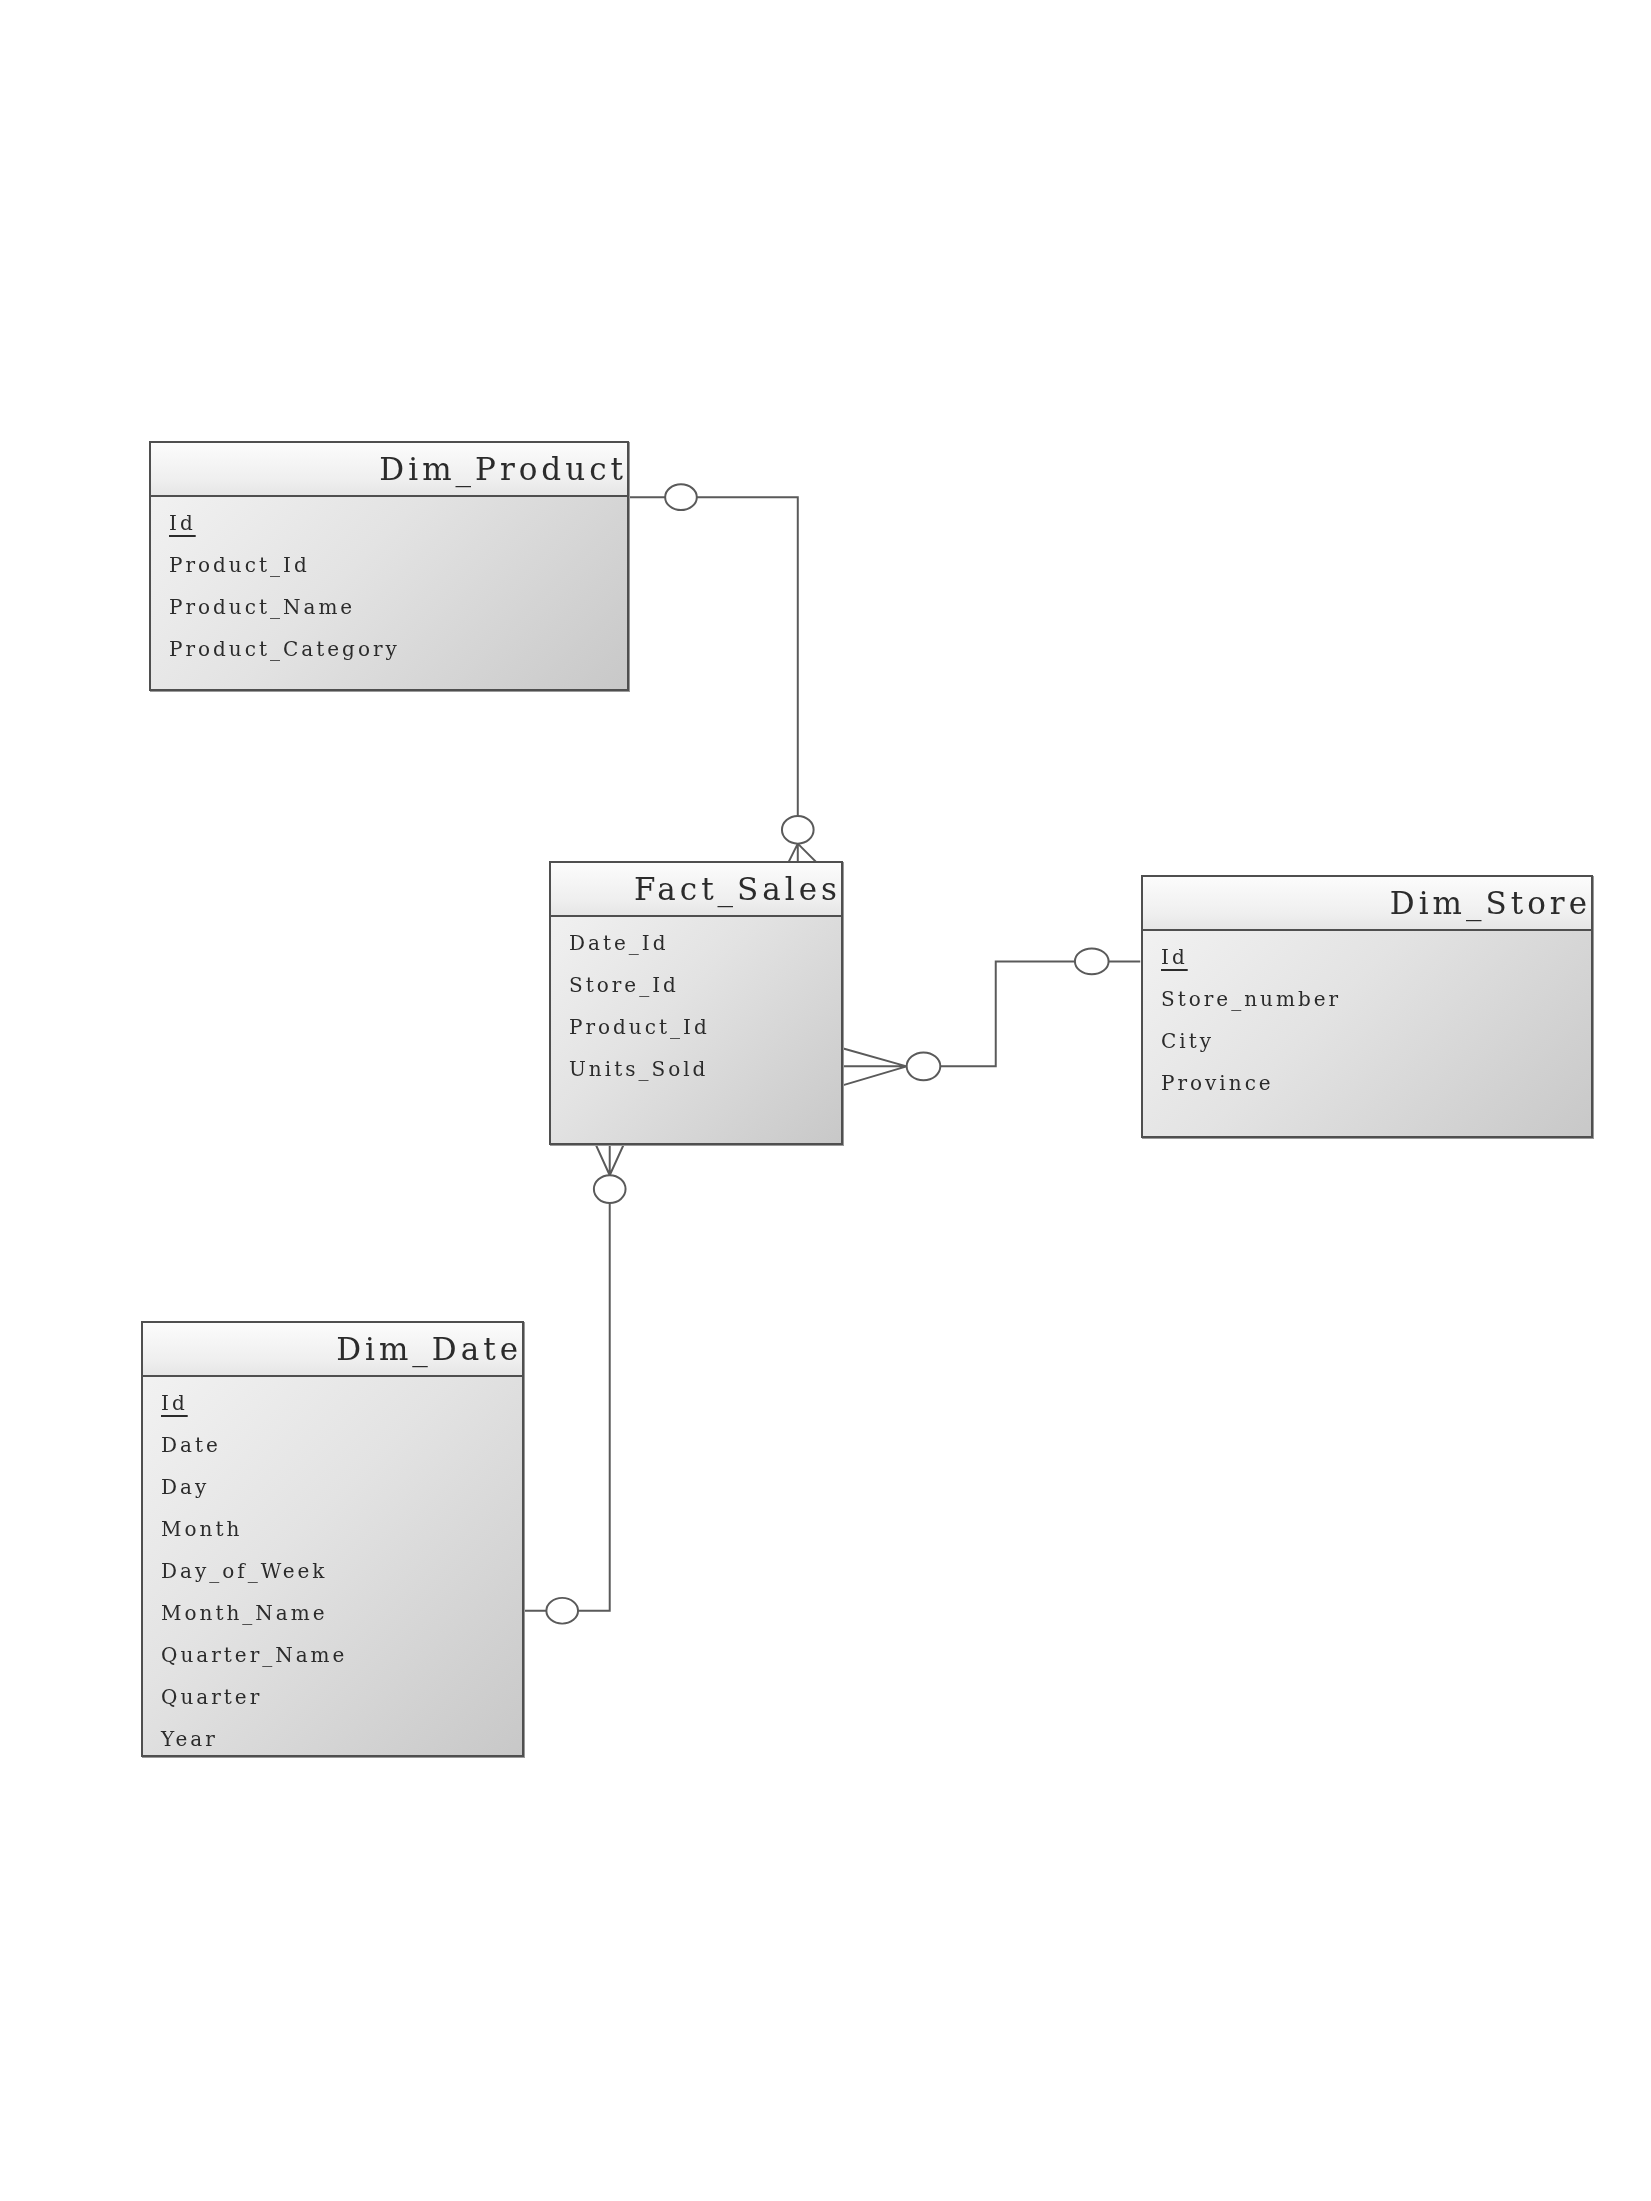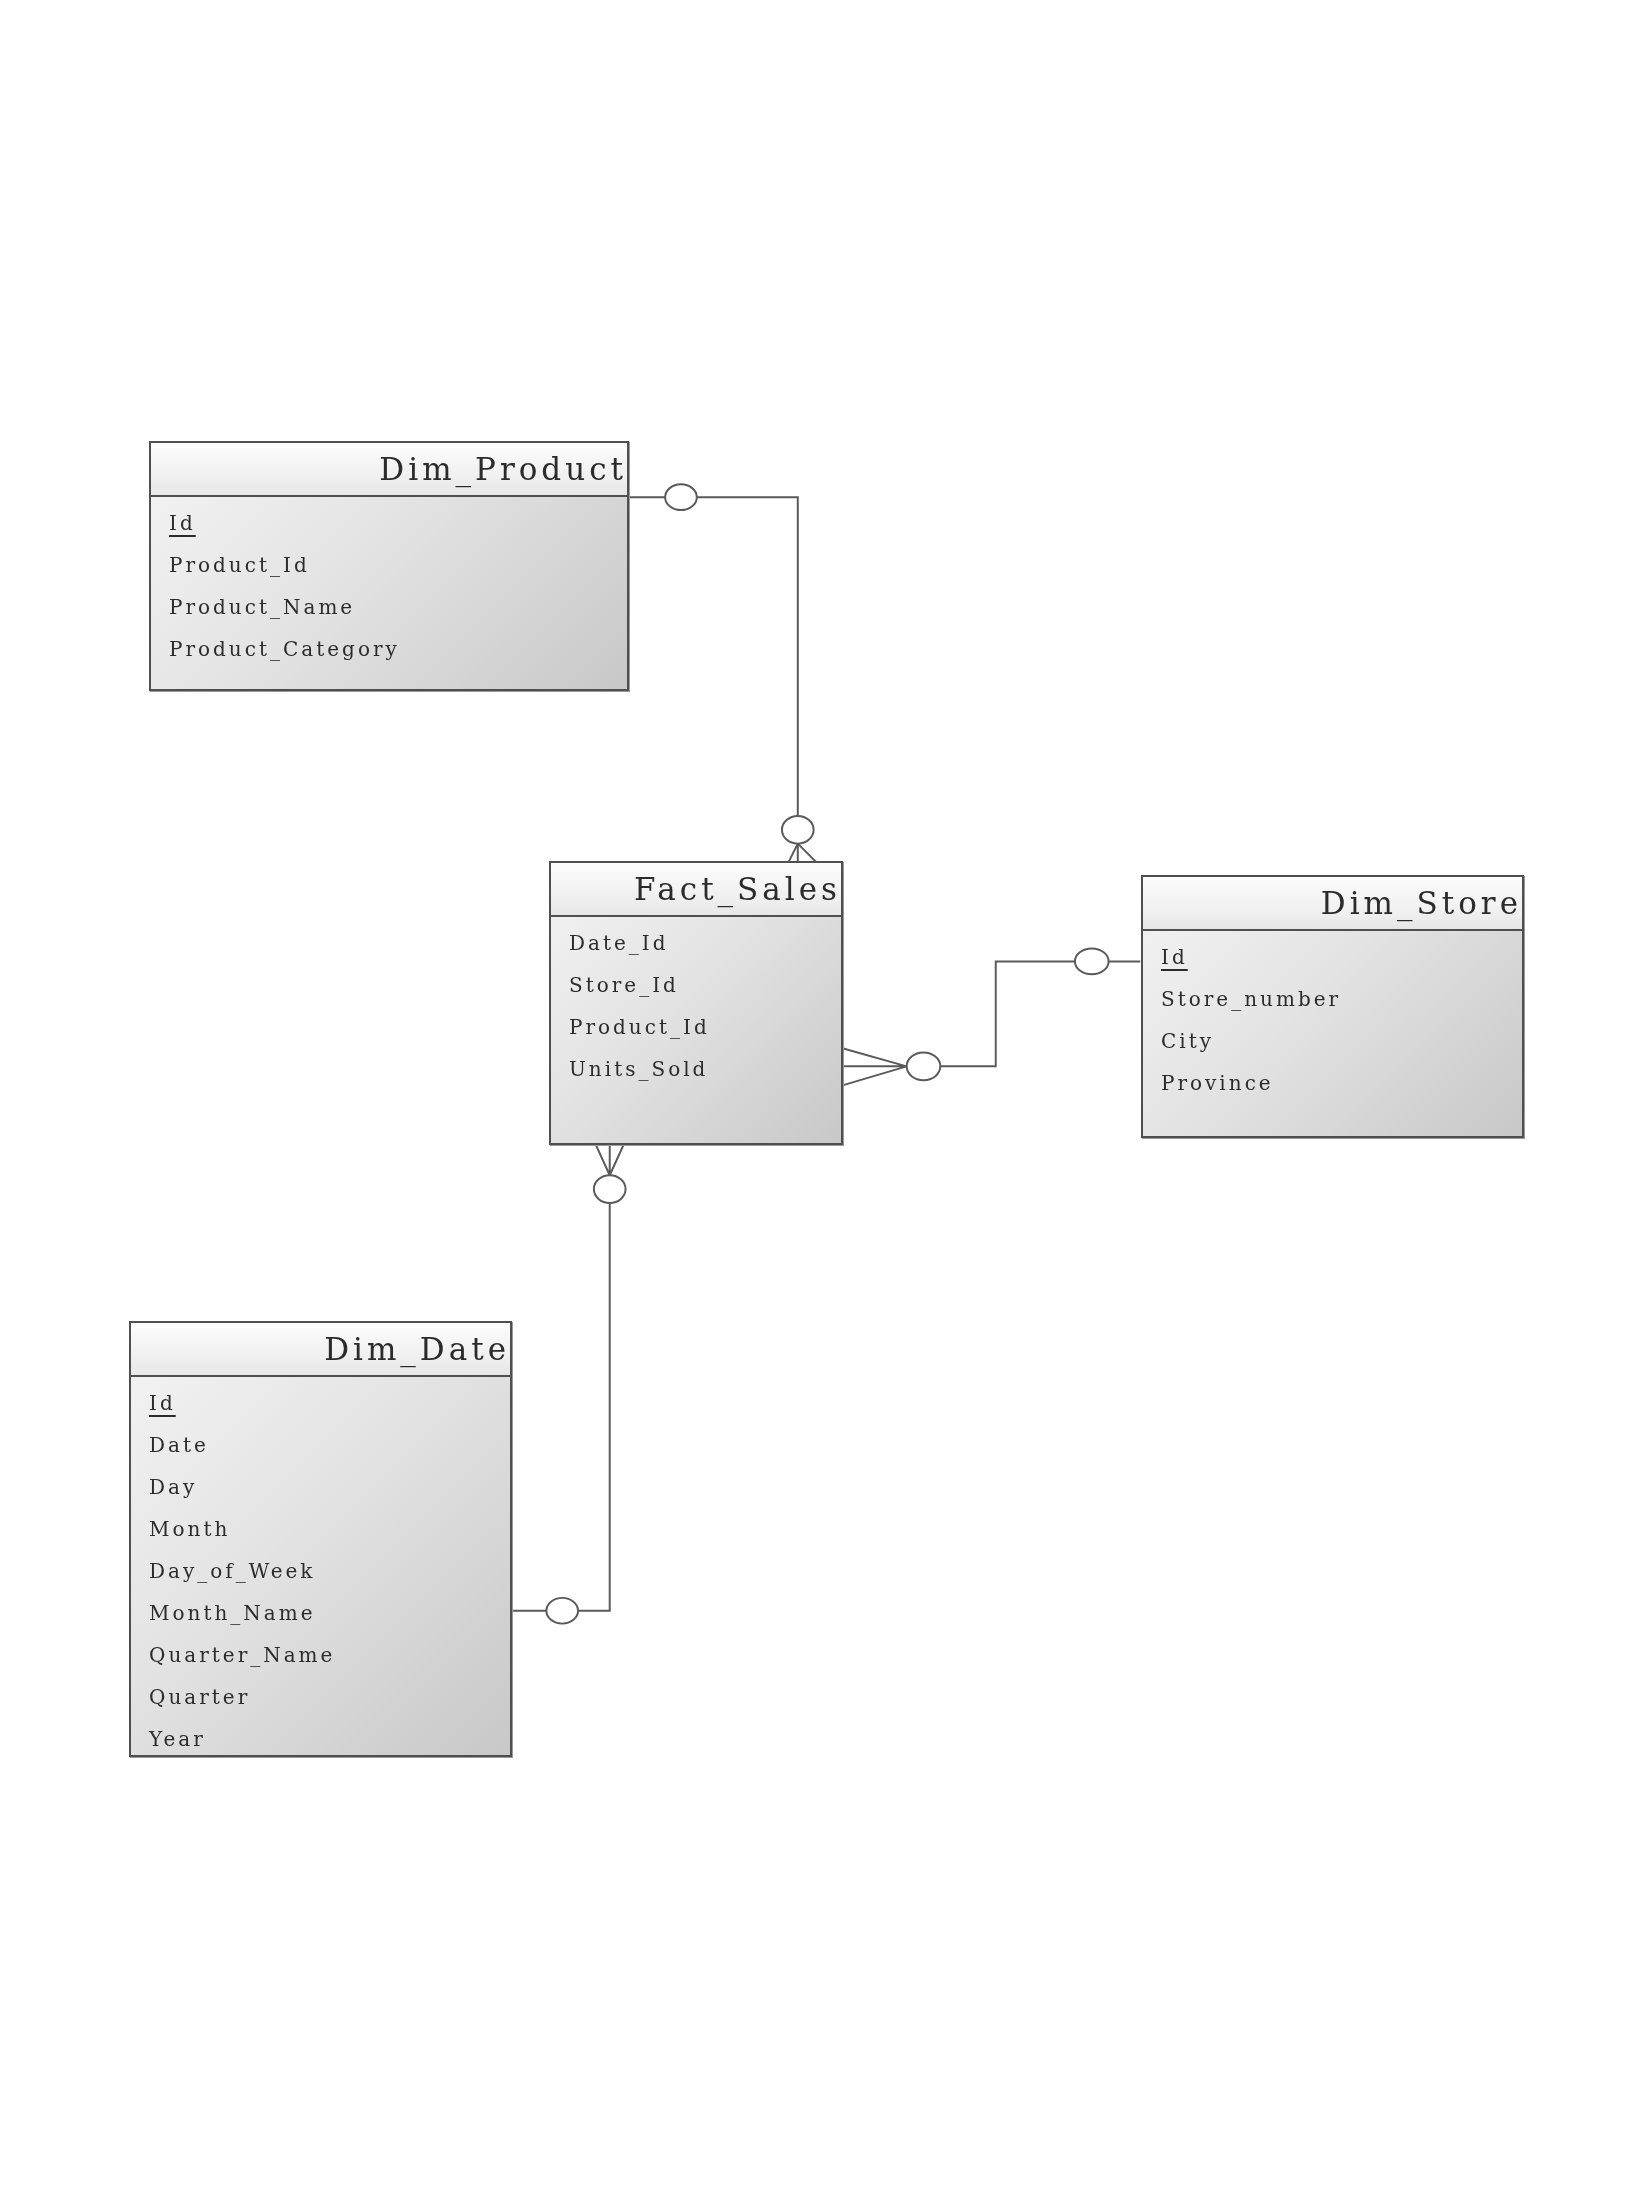--- a/index.html
+++ b/index.html
@@ -51,22 +51,22 @@
     color: #2b2b2b;
     white-space: nowrap;
   }
   .field.pk {
     text-decoration: underline;
     text-decoration-thickness: 2px;
     text-underline-offset: 5px;
   }
   #dim-product { left: 149px; top: 441px; width: 480px; height: 250px; }
   #fact-sales  { left: 549px; top: 861px; width: 294px; height: 284px; }
-  #dim-store   { left: 1141px; top: 875px; width: 383px; height: 263px; }
-  #dim-date    { left: 129px; top: 1321px; width: 383px; height: 436px; }
+  #dim-store   { left: 1141px; top: 875px; width: 452px; height: 263px; }
+  #dim-date    { left: 141px; top: 1321px; width: 383px; height: 436px; }
 </style>
 </head>
 <body>
 
 <div class="canvas">
 
   <svg class="connectors" width="1651" height="2202" viewBox="0 0 1668 2224">
 
     <g>
       <path d="M 635 502 H 806 V 838" fill="none" stroke="#5a5a5a" stroke-width="2"></path>

